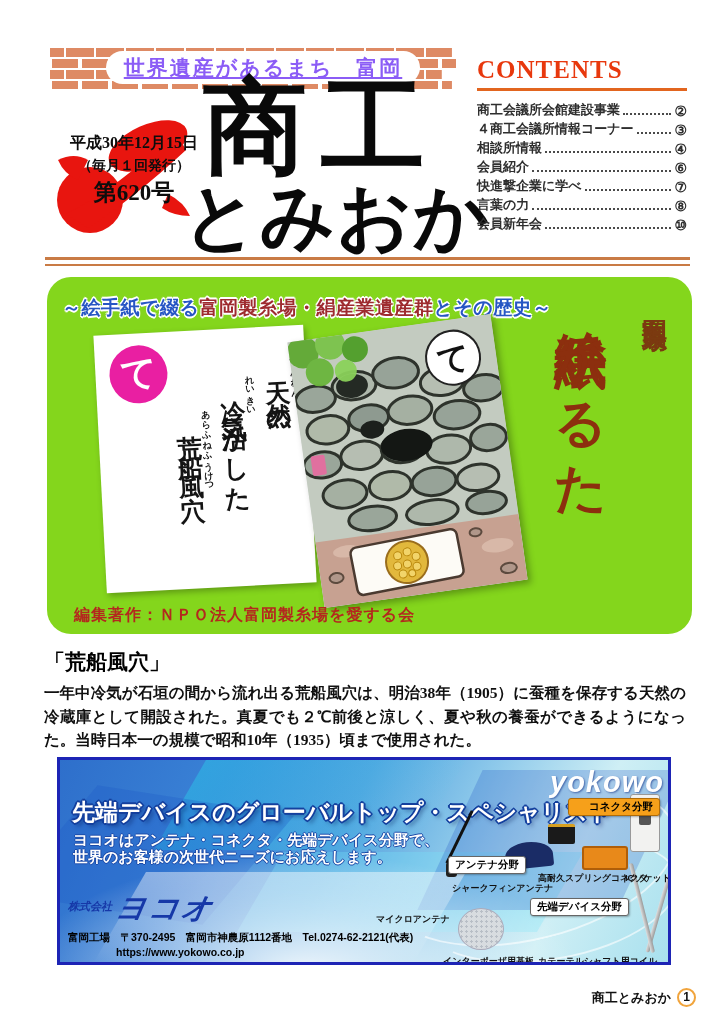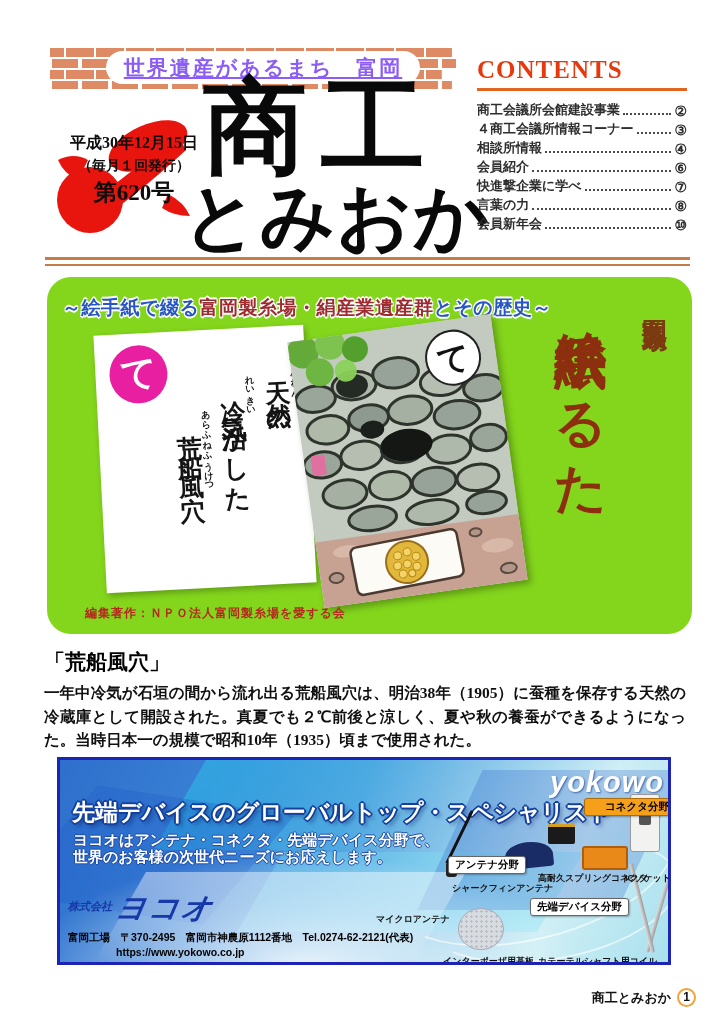--- a/index.html
+++ b/index.html
@@ -57,22 +57,22 @@
   .v-col.c0 { margin-top:10px; } .v-col.c1 { margin-top:26px; } .v-col.c2 { margin-top:58px; }
   .stone-card { position:absolute; left:258px; top:50px; width:205px; height:268px;
     transform:rotate(-8deg); box-shadow:3px 4px 7px rgba(0,0,0,.3); background:#cbd3c9; }
   .stone-card svg { display:block; }
   .v-title-small { position:absolute; left:591px; top:22px; writing-mode:vertical-rl;
     text-orientation:upright; font-family:"Liberation Serif", serif; font-weight:900;
     font-size:25px; letter-spacing:2px; color:#7b3a10; height:150px; }
   .v-title-large { position:absolute; left:498px; top:12px; writing-mode:vertical-rl;
     text-orientation:upright; font-family:"Liberation Serif", serif; font-weight:900;
     font-size:52px; letter-spacing:4px; color:#8c2f0e; height:345px; }
-  .feature-credit { position:absolute; left:27px; top:328px; font-size:12px; font-weight:bold;
-    color:#b4281e; letter-spacing:1px;margin-left:11px; }
+  .feature-credit { position:absolute; left:27px; top:328px; font-size:16px; font-weight:bold;
+    color:#b4281e; letter-spacing:1px; }
   
   .article-heading { position:absolute; left:44px; top:648px; font-size:21px; font-weight:900; color:#000; }
   .article-body { position:absolute; left:44px; top:681px; width:642px;
     font-family:"Liberation Serif", serif; font-size:15.5px; line-height:1.52;
     color:#101010; text-align:justify; font-weight:bold; }
   
   .ad { position:absolute; left:57px; top:757px; width:614px; height:208px;
     border:3px solid #1d24b5; overflow:hidden;
     background:linear-gradient(115deg,#2e6fcb 0%,#3a82d6 25%,#53a2df 45%,#8cc8ea 62%,#cfeff5 80%,#a8e0ee 100%); }
   .shard { position:absolute; pointer-events:none; }
@@ -331,21 +331,21 @@
     <div class="p-micro-base"></div>
     <div class="p-fin"></div>
     <div class="p-spring"></div>
     <div class="p-orange"></div>
     <div class="p-ic"></div>
     <div class="p-disc"></div>
     <div class="p-rod1"></div>
     <div class="p-rod2"></div>
 
     <div class="cat-label" style="left:388px; top:96px;">アンテナ分野</div>
-    <div class="cat-label cat-orange" style="left:524px; top:38px;padding-left:20px;">コネクタ分野</div>
+    <div class="cat-label cat-orange" style="left:508px; top:38px;padding-left:20px;">コネクタ分野</div>
     <div class="cat-label" style="left:470px; top:138px;">先端デバイス分野</div>
 
     <div class="ad-caption" style="left:316px; top:122px;margin-top:31px;">マイクロアンテナ</div>
     <div class="ad-caption" style="left:392px; top:122px;">シャークフィンアンテナ</div>
     <div class="ad-caption" style="left:478px; top:112px;">高耐久スプリングコネクタ</div>
     <div class="ad-caption" style="left:565px; top:112px;">ICソケット</div>
     <div class="ad-caption" style="left:383px; top:195px;">インターポーザ用基板</div>
     <div class="ad-caption" style="left:478px; top:195px;">カテーテルシャフト用コイル</div>
 
     <div class="company-line">

